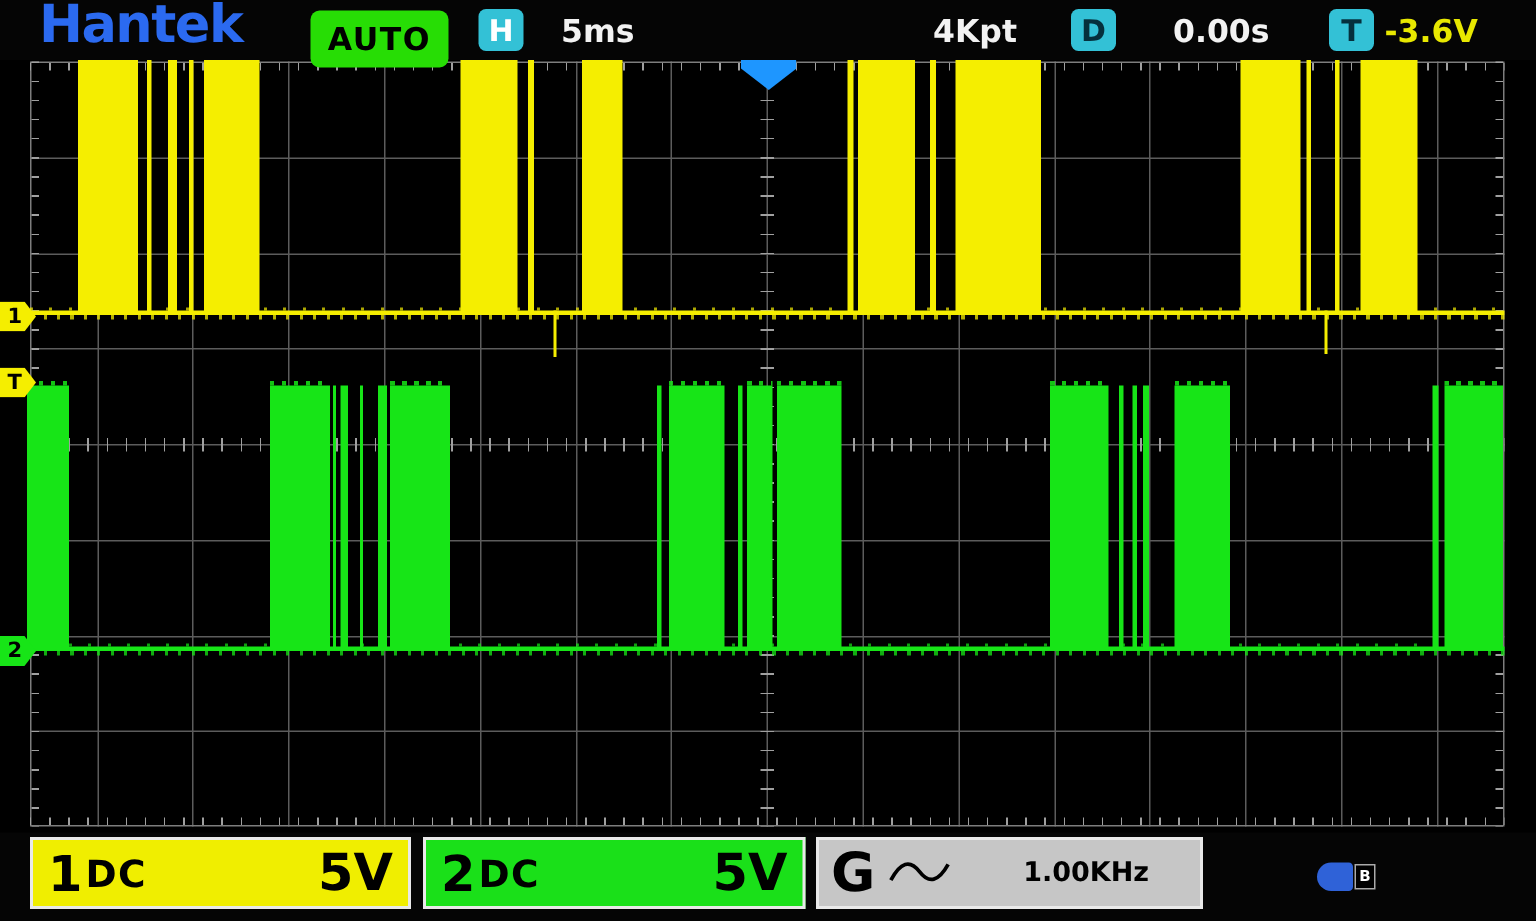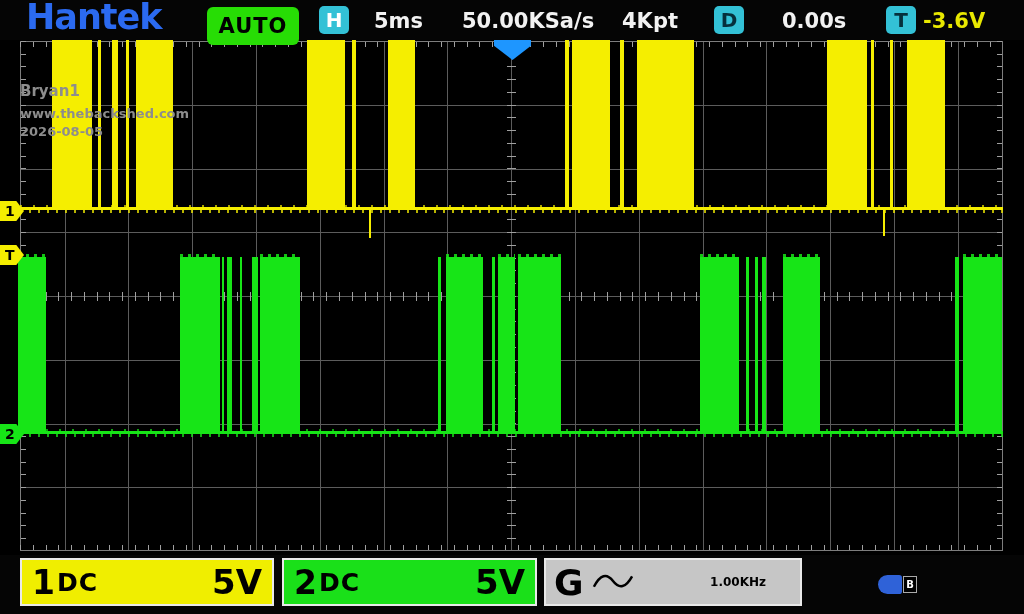--- a/index.html
+++ b/index.html
@@ -43,21 +43,21 @@
   .ch-box{position:absolute;top:3px;height:48px;border:2px solid #e9e9e9;box-sizing:border-box;
           color:#000;display:flex;align-items:center;padding:0 10px;}
   .ch-num{font-size:33px;}
   .ch-coup{font-size:25px;margin-left:2px;letter-spacing:1px;}
   .ch-scale{font-size:34px;margin-left:auto;}
   #gen-box{position:absolute;left:544px;top:3px;width:258px;height:48px;background:#c6c6c6;
            border:2px solid #e9e9e9;box-sizing:border-box;color:#000;display:flex;align-items:center;
            padding:0 8px;}
   .gen-g{font-size:36px;margin-right:8px;}
   .gen-col{display:flex;flex-direction:column;justify-content:center;line-height:1;flex:1;}
-  .gen-row{display:flex;align-items:center;font-size:12px;}
+  .gen-row{display:flex;align-items:center;font-size:18px;}
   .gen-row1 span{margin-left:auto;margin-right:26px;}
   .gen-row2{justify-content:space-between;padding-right:40px;margin-top:2px;}
   #usb-icon{position:absolute;left:878px;top:20px;display:flex;align-items:center;}
   .usb-body{width:24px;height:19px;background:#2f62d8;border-radius:10px 3px 3px 10px;}
   .usb-plug{width:12px;height:15px;background:#000;border:1px solid #aaa;color:#fff;font-size:10px;
             display:flex;align-items:center;justify-content:center;margin-left:1px;}
 </style>
 </head>
 <body>
 
@@ -150,45 +150,39 @@
       <div class="wv" style="left: 746px; top: 257px; width: 3px; height: 177px; background: rgb(23, 229, 23);"></div>
       <div class="wv" style="left: 755px; top: 257px; width: 3px; height: 177px; background: rgb(23, 229, 23);"></div>
       <div class="wv" style="left: 762px; top: 257px; width: 4px; height: 177px; background: rgb(23, 229, 23);"></div>
       <div class="wv" style="left: 783px; top: 257px; width: 37px; height: 177px; background: rgb(23, 229, 23);"></div>
       <div class="wv" style="left: 783px; top: 254px; width: 37px; height: 3px; background: repeating-linear-gradient(90deg, rgb(23, 229, 23) 0px, rgb(23, 229, 23) 3px, transparent 3px, transparent 8px); opacity: 0.85;"></div>
       <div class="wv" style="left: 955px; top: 257px; width: 4px; height: 177px; background: rgb(23, 229, 23);"></div>
       <div class="wv" style="left: 963px; top: 257px; width: 39px; height: 177px; background: rgb(23, 229, 23);"></div>
       <div class="wv" style="left: 963px; top: 254px; width: 39px; height: 3px; background: repeating-linear-gradient(90deg, rgb(23, 229, 23) 0px, rgb(23, 229, 23) 3px, transparent 3px, transparent 8px); opacity: 0.85;"></div>
     </div>
 
-  <div id="overlay">
-    <div class="o1">Bryan1</div>
-    <div class="o2">www.thebackshed.com</div>
-    <div class="o3">2026-08-05</div>
-  </div>
 
   <div class="chan-marker" style="top:201px;background:#f5ee00;">
     <span>1</span>
   </div>
   <div class="chan-marker" style="top:245px;background:#f5ee00;">
     <span>T</span>
   </div>
   <div class="chan-marker" style="top:424px;background:#17e517;">
     <span>2</span>
   </div>
   <div id="trig-pos"></div>
 
   <div id="topbar">
     <div class="brand">Hantek</div>
     <div class="auto-badge">AUTO</div>
     <div class="sq-badge sq-light" style="left:319px;">
       <span>H</span>
     </div>
     <div class="tb-text" style="left:374px;">5ms</div>
-    <div class="tb-text" style="left:462px;">50.00KSa/s</div>
     <div class="tb-text" style="left:622px;">4Kpt</div>
     <div class="sq-badge sq-dark" style="left:714px;">
       <span>D</span>
     </div>
     <div class="tb-text" style="left:782px;">0.00s</div>
     <div class="sq-badge sq-dark" style="left:886px;">
       <span>T</span>
     </div>
     <div class="tb-text trig-val" style="left:923px;">-3.6V</div>
   </div>

